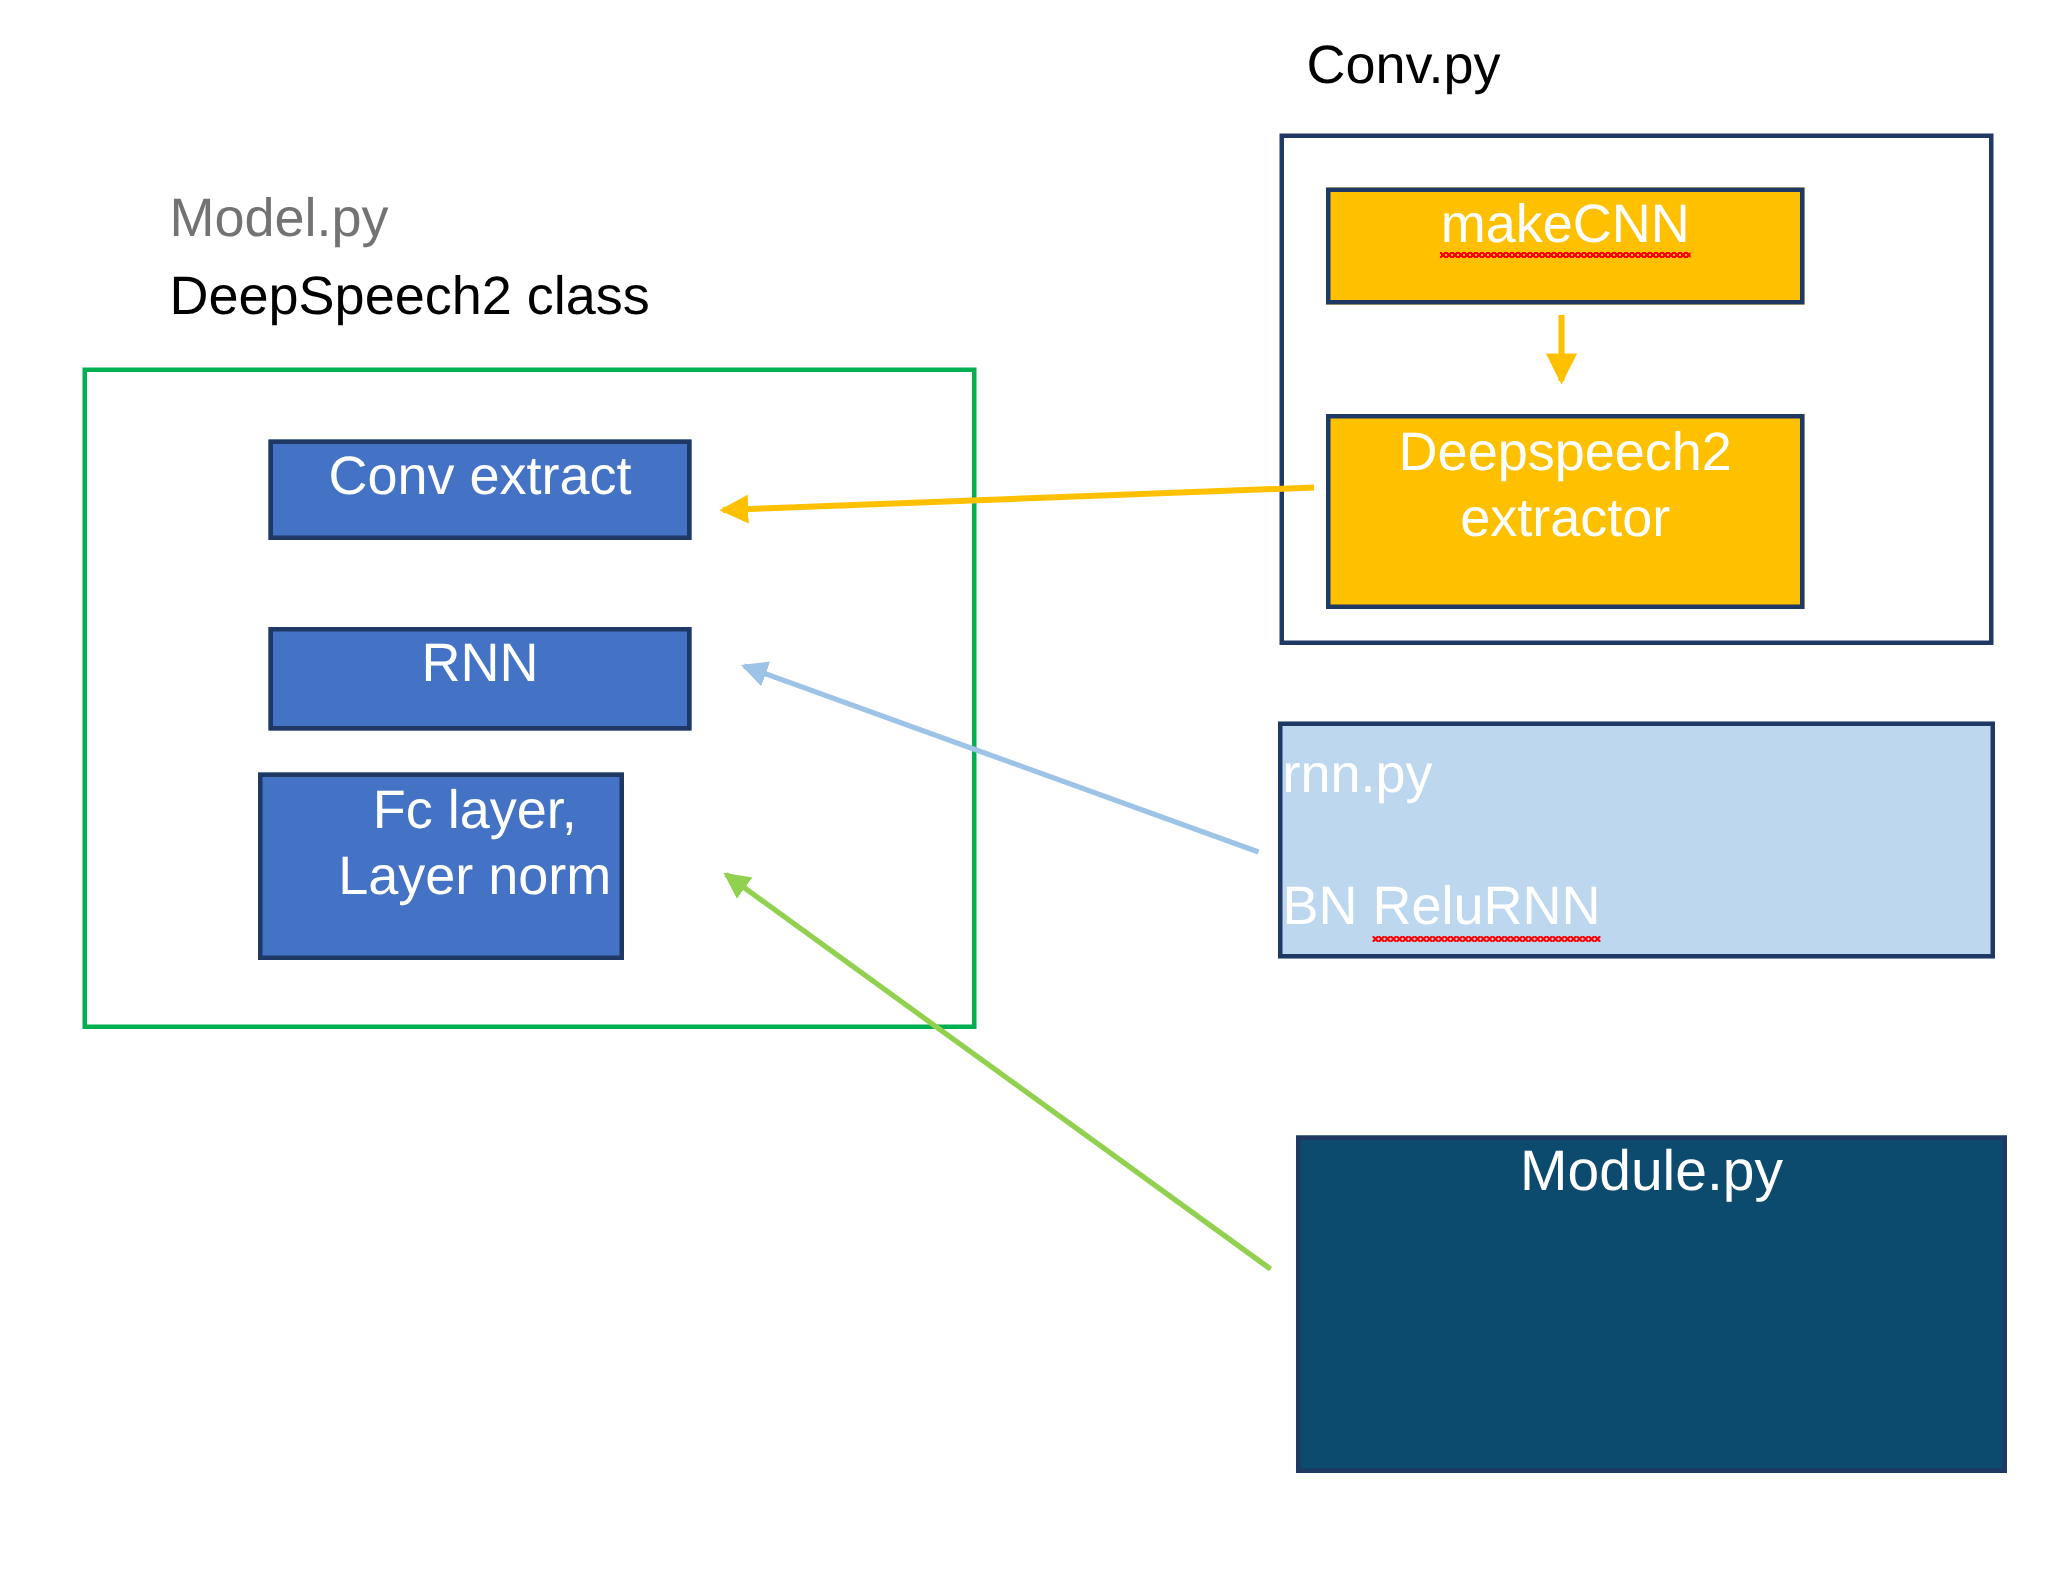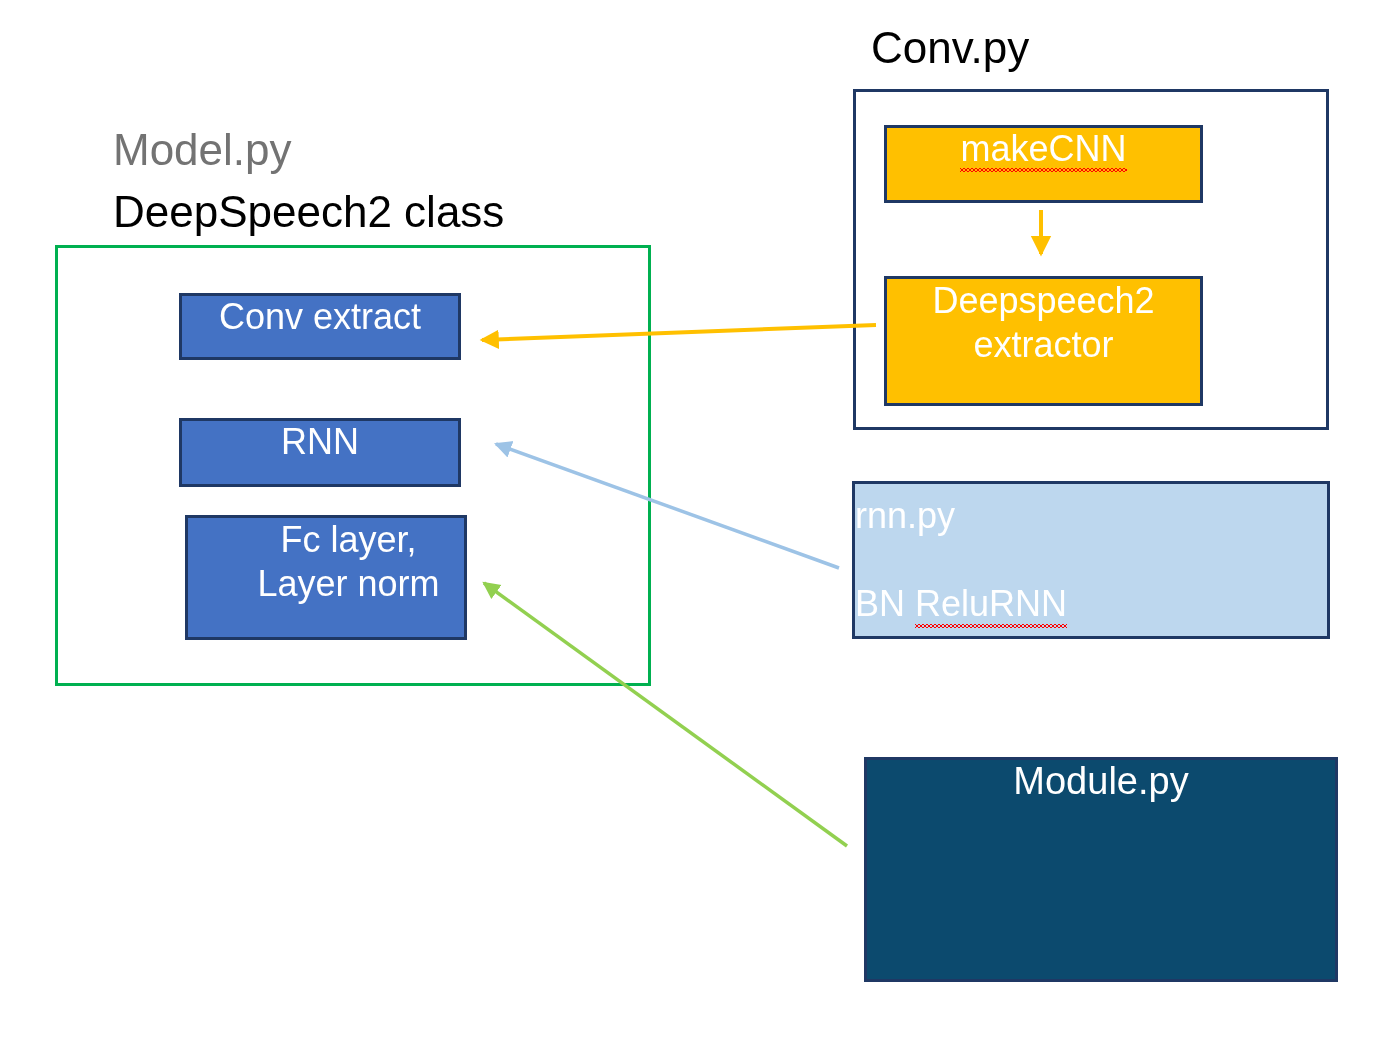--- a/index.html
+++ b/index.html
@@ -14,21 +14,21 @@
     background: #ffffff;
     font-family: "Liberation Sans", sans-serif;
     overflow: hidden;
   }
 
   
   .abs { position: absolute; box-sizing: border-box; }
 
   
   .label {
-    font-size: 44px;
+    font-size: 36px;
     line-height: 1.16;
     color: #000000;
     white-space: pre;
   }
   .label.red { color: #737373; }
 
   
   .node {
     display: flex;
     align-items: flex-start;
@@ -79,31 +79,31 @@
     pointer-events: none;
   }
 </style>
 </head>
 <body>
 
 <div id="canvas">
 
   <div class="abs label red" style="left:113px; top:124px;">Model.py</div>
 
-  <div class="abs label" style="left:113px; top:186px;">DeepSpeech2 class</div>
+  <div class="abs label" style="left:113px; top:176px;">DeepSpeech2 class</div>
 
   <div class="abs label" style="left:871px; top:22px;">Conv.py</div>
 
   <div class="abs container-outline outline-green" style="left:55px; top:245px; width:596px; height:441px;"></div>
 
   <div class="abs node node-blue" style="left:179px; top:293px; width:282px; height:67px; font-size:36px;">Conv extract</div>
 
   <div class="abs node node-blue" style="left:179px; top:418px; width:282px; height:69px; font-size:36px;">RNN</div>
 
-  <div class="abs node node-blue" style="left:185px; top:515px; width:282px; height:125px; font-size:36px; line-height:1.22;padding-left:45px;">Fc layer,
+  <div class="abs node node-blue" style="left:172px; top:515px; width:244px; height:125px; font-size:36px; line-height:1.22;padding-left:45px;">Fc layer,
 Layer norm</div>
 
   <div class="abs container-outline outline-navy" style="left:853px; top:89px; width:476px; height:341px;"></div>
 
   <div class="abs node node-orange" style="left:884px; top:125px; width:319px; height:78px; font-size:36px;">
     <span class="squiggle">makeCNN</span>
   </div>
 
   <div class="abs node node-orange" style="left:884px; top:276px; width:319px; height:130px; font-size:36px; line-height:1.22;">Deepspeech2
 extractor</div>

